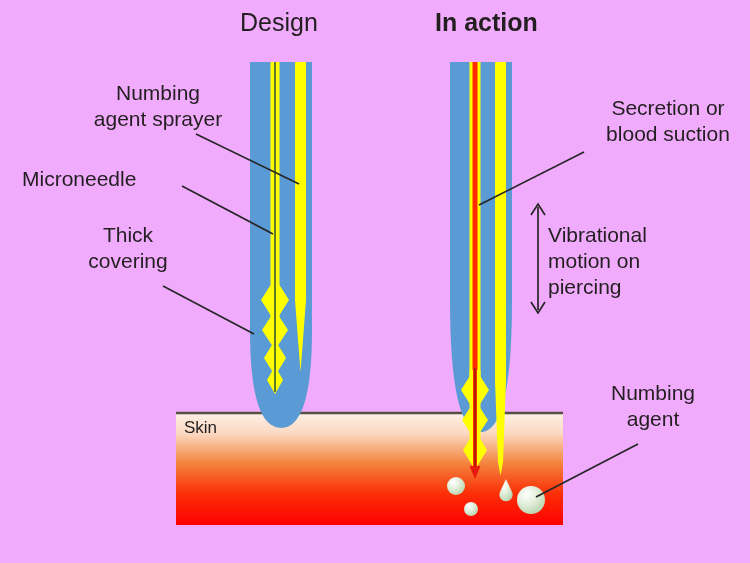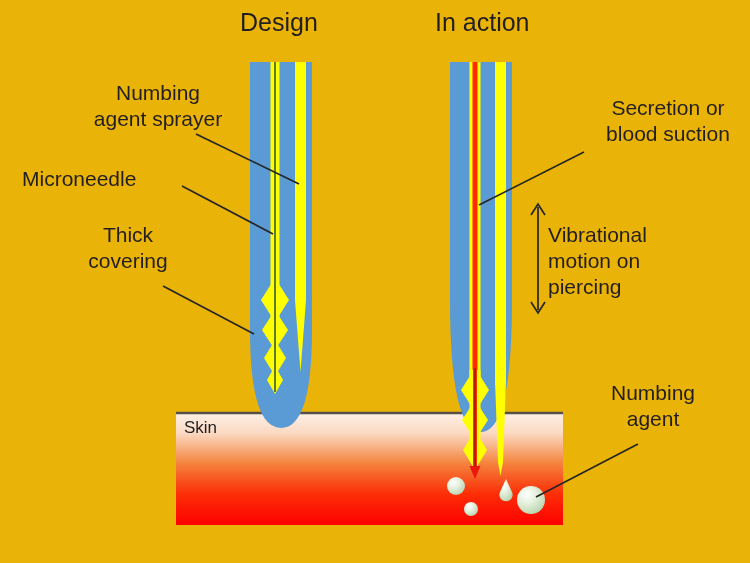--- a/index.html
+++ b/index.html
@@ -1,25 +1,25 @@
 <!DOCTYPE html>
 <html><head>
 <meta charset="utf-8">
 <title>Microneedle Diagram</title>
 <style>
   html,body{margin:0;padding:0;background:#ffffff;}
   body{width:750px;height:563px;overflow:hidden;
        font-family:"Liberation Sans","DejaVu Sans",sans-serif;color:#231f20;}
-  #stage{position:relative;width:750px;height:563px;background:#eab308;}
+  #stage{position:relative;width:750px;height:563px;background:#f0abfc;}
   svg#scene{position:absolute;left:0;top:0;width:750px;height:563px;}
   .ttl{position:absolute;font-size:25px;color:#231f20;white-space:nowrap;}
   .lbl{position:absolute;font-size:21px;line-height:26px;color:#231f20;text-align:center;white-space:pre-line;}
   .lbl.left{text-align:center;}
   #t-design{left:240px;top:8px;}
-  #t-action{left:435px;top:8px;}
+  #t-action{left:435px;top:8px;font-weight:bold;}
   #l-sprayer{left:58px;top:80px;width:200px;}
   #l-microneedle{left:22px;top:166px;width:180px;text-align:left;}
   #l-thick{left:58px;top:222px;width:140px;}
   #l-secretion{left:588px;top:95px;width:160px;}
   #l-vibration{left:548px;top:222px;width:130px;text-align:left;}
   #l-numbing{left:588px;top:380px;width:130px;}
   #l-skin{position:absolute;left:184px;top:418px;font-size:17px;color:#231f20;}
 </style>
 </head>
 <body>

